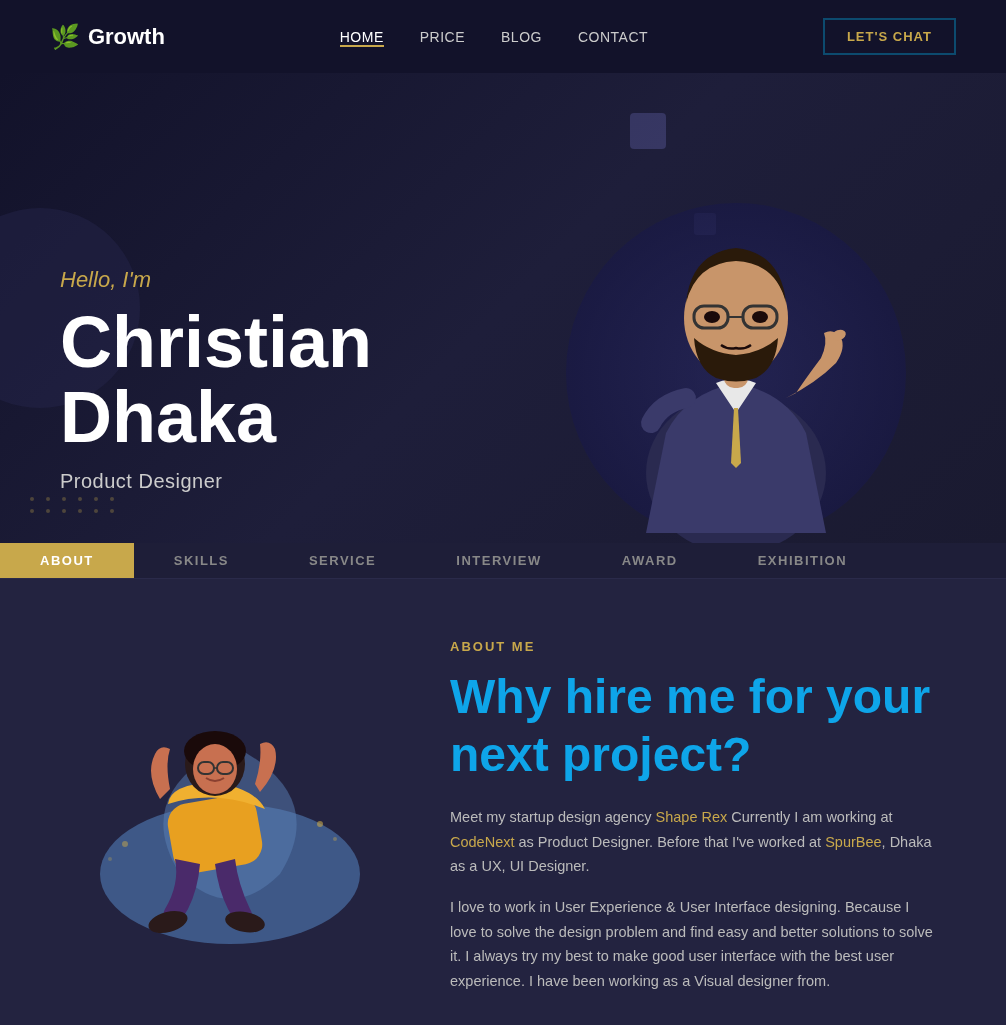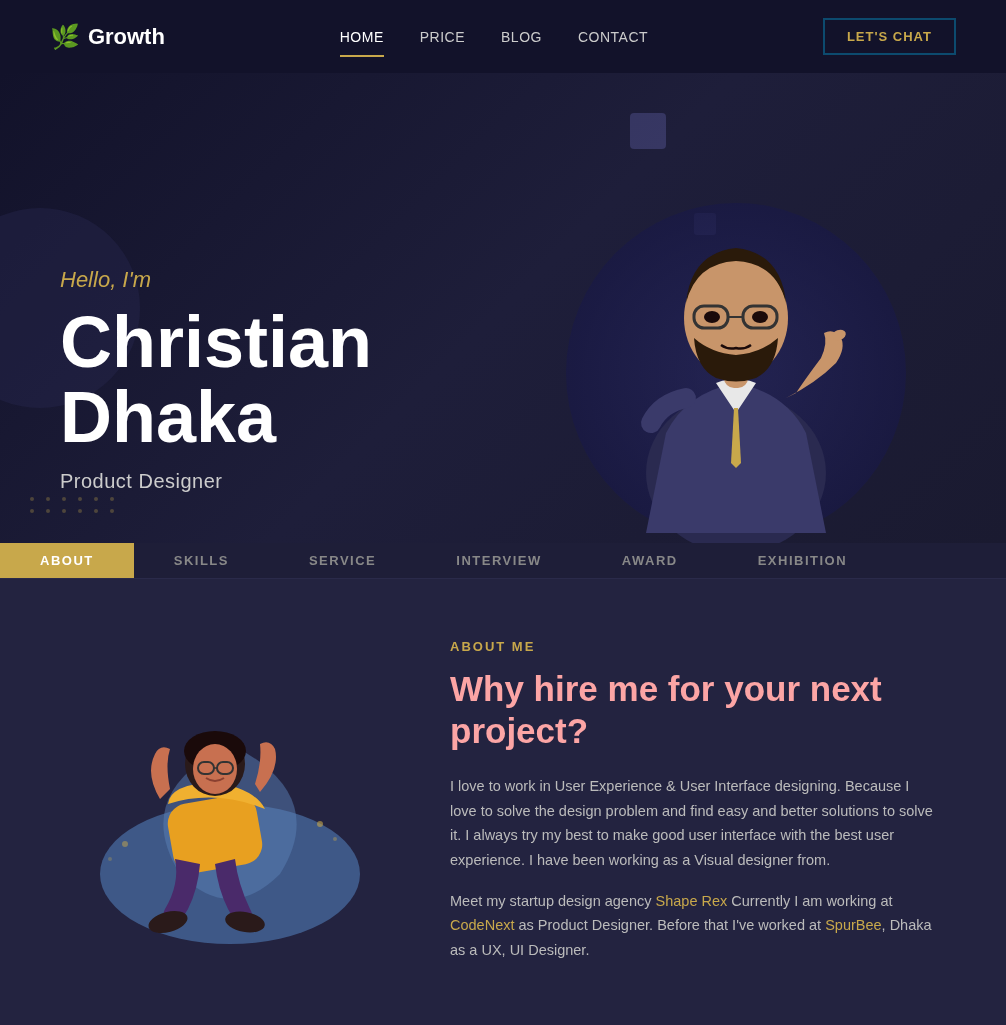--- a/index.html
+++ b/index.html
@@ -40,21 +40,21 @@
     .nav-links li a {
       color: #ccc;
       text-decoration: none;
       font-size: 14px;
       letter-spacing: 0.5px;
       text-transform: uppercase;
     }
     .nav-links li.active a {
       color: #fff;
       border-bottom: 2px solid #c8a84b;
-      padding-bottom: 10px;
+      padding-bottom: 0;
     }
     .nav-cta {
       background: transparent;
       border: 2px solid #0c4a6e;
       color: #c8a84b;
       padding: 9px 22px;
       font-size: 13px;
       font-weight: 600;
       letter-spacing: 1px;
       cursor: pointer;
@@ -228,22 +228,22 @@
     }
     .about-label {
       color: #c8a84b;
       font-size: 13px;
       font-weight: 700;
       letter-spacing: 2px;
       text-transform: uppercase;
       margin-bottom: 14px;
     }
     .about-heading {
-      color: #fca5a5;
-      font-size: 35px;
+      color: #0ea5e9;
+      font-size: 48px;
       font-weight: 800;
       line-height: 1.2;
       margin-bottom: 22px;
     }
     .about-text {
       color: #bbb;
       font-size: 14.5px;
       line-height: 1.7;
       margin-bottom: 16px;
     }
@@ -392,21 +392,21 @@
       <circle cx="240" cy="180" r="3" fill="#c8a84b" opacity="0.6"></circle>
       <circle cx="255" cy="195" r="2" fill="#c8a84b" opacity="0.4"></circle>
       <circle cx="45" cy="200" r="3" fill="#c8a84b" opacity="0.5"></circle>
       <circle cx="30" cy="215" r="2" fill="#c8a84b" opacity="0.3"></circle>
     </svg>
   </div>
 
   <div class="about-content">
     <p class="about-label">ABOUT ME</p>
     <h2 class="about-heading">Why hire me for your next project?</h2>
-    <p class="about-text">I love to work in User Experience &amp; User Interface designing. Because I love to solve the design problem and find easy and better solutions to solve it. I always try my best to make good user interface with the best user experience. I have been working as a Visual designer from.</p>
     <p class="about-text">
       Meet my startup design agency <a class="link">Shape Rex</a> Currently I am working at
       <a class="link">CodeNext</a> as Product Designer. Before that I've worked at <a class="link">SpurBee</a>,
       Dhaka as a UX, UI Designer.
     </p>
+    <p class="about-text">I love to work in User Experience &amp; User Interface designing. Because I love to solve the design problem and find easy and better solutions to solve it. I always try my best to make good user interface with the best user experience. I have been working as a Visual designer from.</p>
 
   </div>
 </section>
 
 </body></html>

